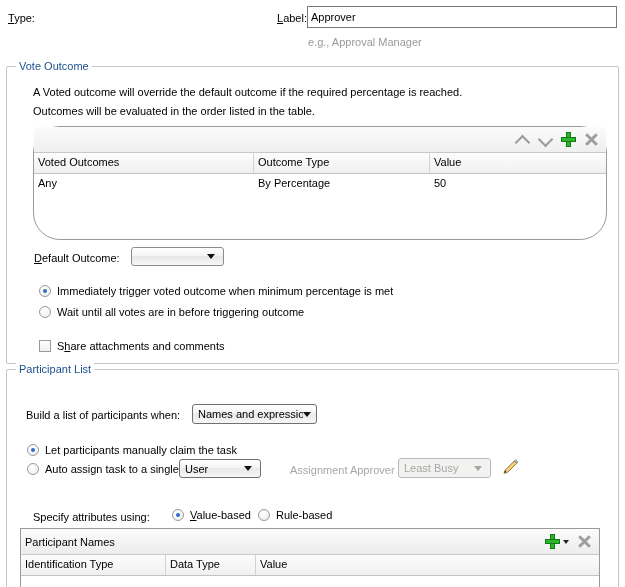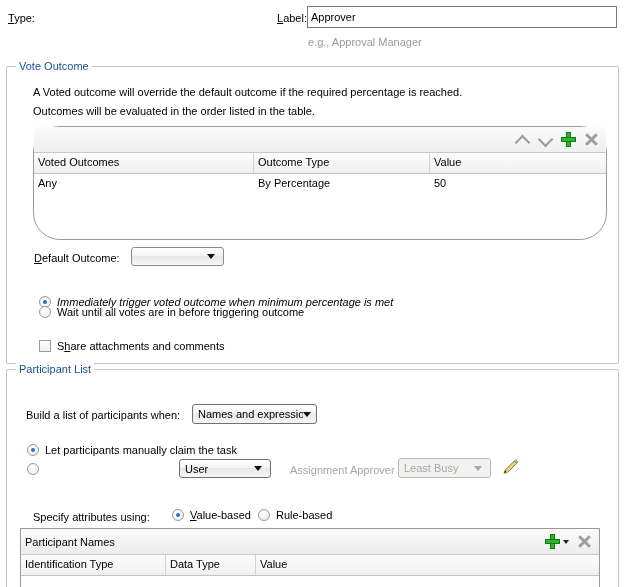--- a/index.html
+++ b/index.html
@@ -255,21 +255,21 @@
     background: #2a6fc4;
   }
   .checkbox {
     width: 12px; height: 12px;
     border: 1px solid #9a9a9a;
     background: linear-gradient(to bottom,#ffffff,#f0f0f0);
     box-sizing: border-box;
     flex: none;
   }
 
-  #radio-immediate { left: 39px; top: 296px; font-style: italic; }
+  #radio-immediate { left: 39px; top: 285px; }
   #radio-wait      { left: 39px; top: 306px; }
   #share-check     { left: 39px; top: 340px; }
 
   
   #build-label { position: absolute; left: 26px; top: 409px; }
   #build-combo {
     position: absolute; left: 192px; top: 404px;
     width: 125px; height: 20px;
     border: 1px solid #6f6f6f;
   }
@@ -279,21 +279,21 @@
     border-right: 4px solid transparent;
     border-top: 5px solid #111;
     margin-right: 5px;
   }
 
   #radio-manual { left: 27px; top: 444px; }
   #radio-auto   { left: 27px; top: 463px; }
 
   #user-combo {
     position: absolute; left: 179px; top: 459px;
-    width: 92px; height: 19px;
+    width: 82px; height: 19px;
     border: 1px solid #6f6f6f;
   }
   #assignment-pattern-label {
     position: absolute; left: 290px; top: 464px;
     color: #a6a6a6;
   }
   #pattern-combo {
     position: absolute; left: 398px; top: 458px;
     width: 93px; height: 20px; justify-content: space-between;
   }
@@ -379,20 +379,21 @@
   <span class="cval">Names and expressions</span>
   <span class="flat-arrow"></span>
 </div>
 
 <div class="radio-line" id="radio-manual">
   <span class="radio on"></span>
   <span class="lbl">Let participants manually claim the task</span>
 </div>
 <div class="radio-line" id="radio-auto">
   <span class="radio"></span>
+  <span class="lbl">Auto assign task to a single</span>
 </div>
 
 <div class="combo" id="user-combo">
   <span class="cval">User</span>
   <span class="arrow"></span>
 </div>
 
 <span class="lbl" id="assignment-pattern-label">Assignment Approver :</span>
 <div class="combo disabled" id="pattern-combo">
   <span class="cval">Least Busy</span>

